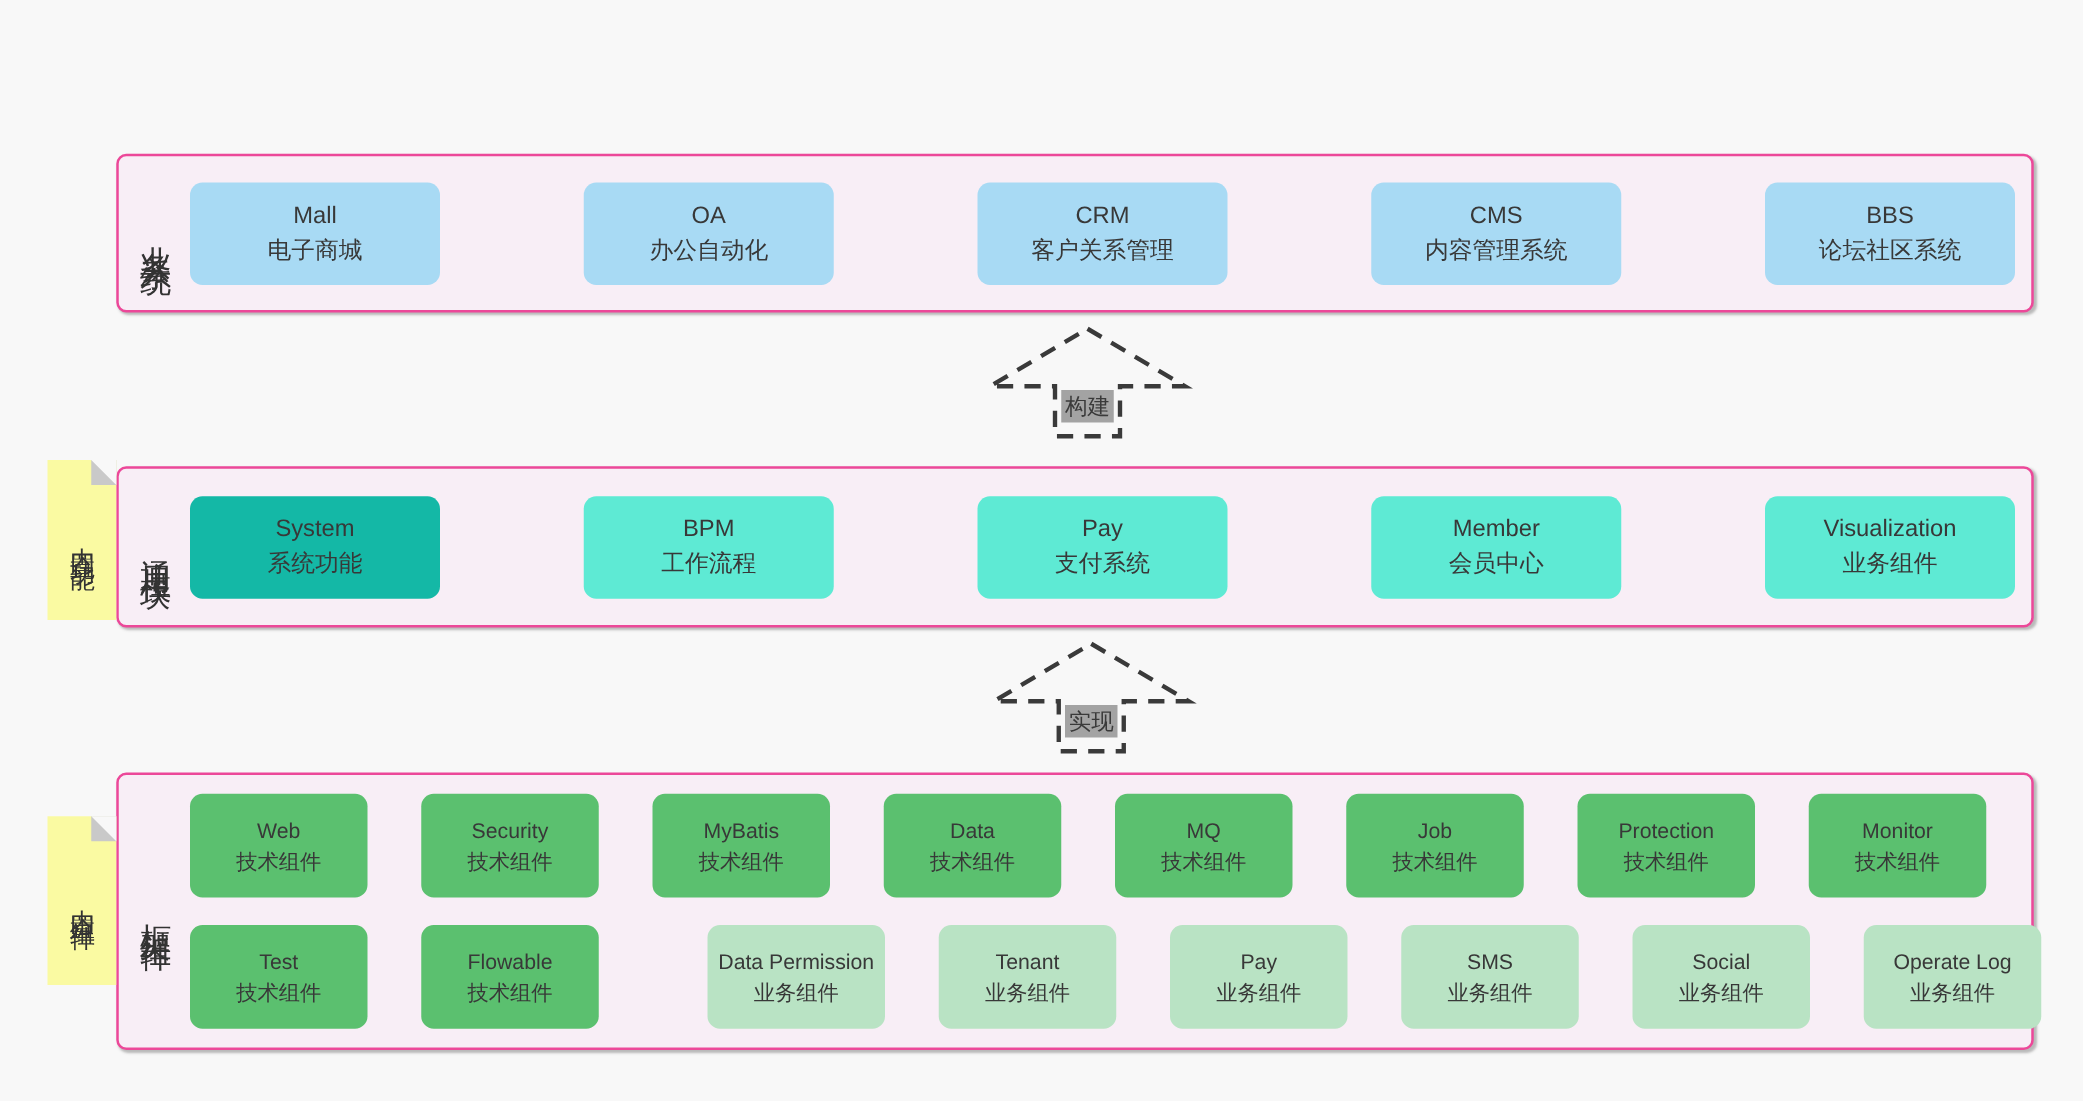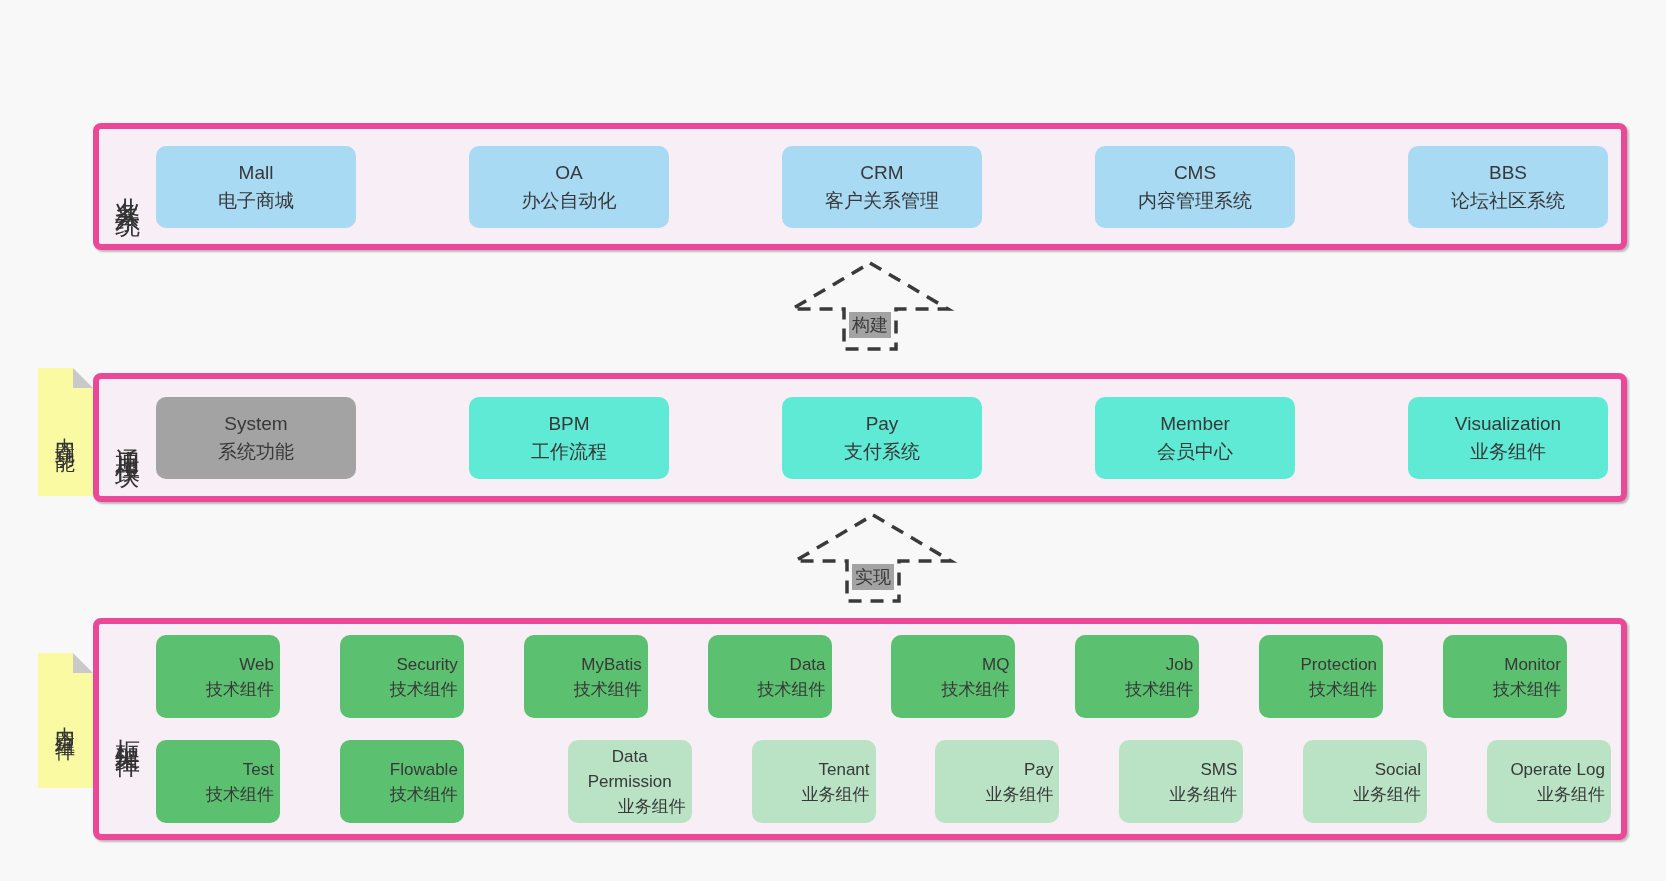--- a/index.html
+++ b/index.html
@@ -5,21 +5,21 @@
   html,body{margin:0;padding:0;}
   body{
     width:1666px;height:881px;position:relative;overflow:hidden;
     background:#f8f8f8;
     font-family:"Liberation Sans","DejaVu Sans",sans-serif;
     color:#383838;
   }
   
   .section{
     position:absolute;left:93px;width:1534px;box-sizing:border-box;
-    background:#f8eef6;border:6px solid #ec4899;border-radius:8px;
+    background:#f8eef6;border:2px solid #ec4899;border-radius:8px;
     box-shadow:2px 2px 2px rgba(70,70,70,.35);
     display:flex;
   }
   .section-business{top:123px;height:127px;}
   .section-modules{top:373px;height:129px;}
   .section-framework{top:618px;height:222px;}
   .v-label{
     width:57px;flex:0 0 57px;display:flex;align-items:center;justify-content:center;
   }
   .v-label span{
@@ -35,23 +35,23 @@
     justify-content:space-between;align-content:center;
     row-gap:22px;padding:0 28px 0 0;
   }
   
   .box{
     box-sizing:border-box;border-radius:10px;
     display:flex;flex-direction:column;align-items:center;justify-content:center;
     text-align:center;
   }
   .content .box{width:200px;height:82px;font-size:19px;line-height:28px;}
-  .content-grid .box{width:124px;height:83px;font-size:17px;line-height:25px;padding:0 6px;align-items:flex-end;}
+  .content-grid .box{width:142px;height:83px;font-size:17px;line-height:25px;padding:0 6px;}
   .blue{background:#a8daf4;}
-  .red{background:#a3a3a3;}
+  .red{background:#14b8a6;}
   .pink{background:#5eead4;text-align:right;}
   .green-dark{background:#5bc06f;}
   .green-light{background:#b9e3c4;margin-left:44px;}
   
   .note{
     position:absolute;left:38px;width:55px;background:#fafaa2;z-index:3;
     display:flex;align-items:center;justify-content:center;
   }
   .note-modules{top:368px;height:128px;}
   .note-framework{top:653px;height:135px;}

